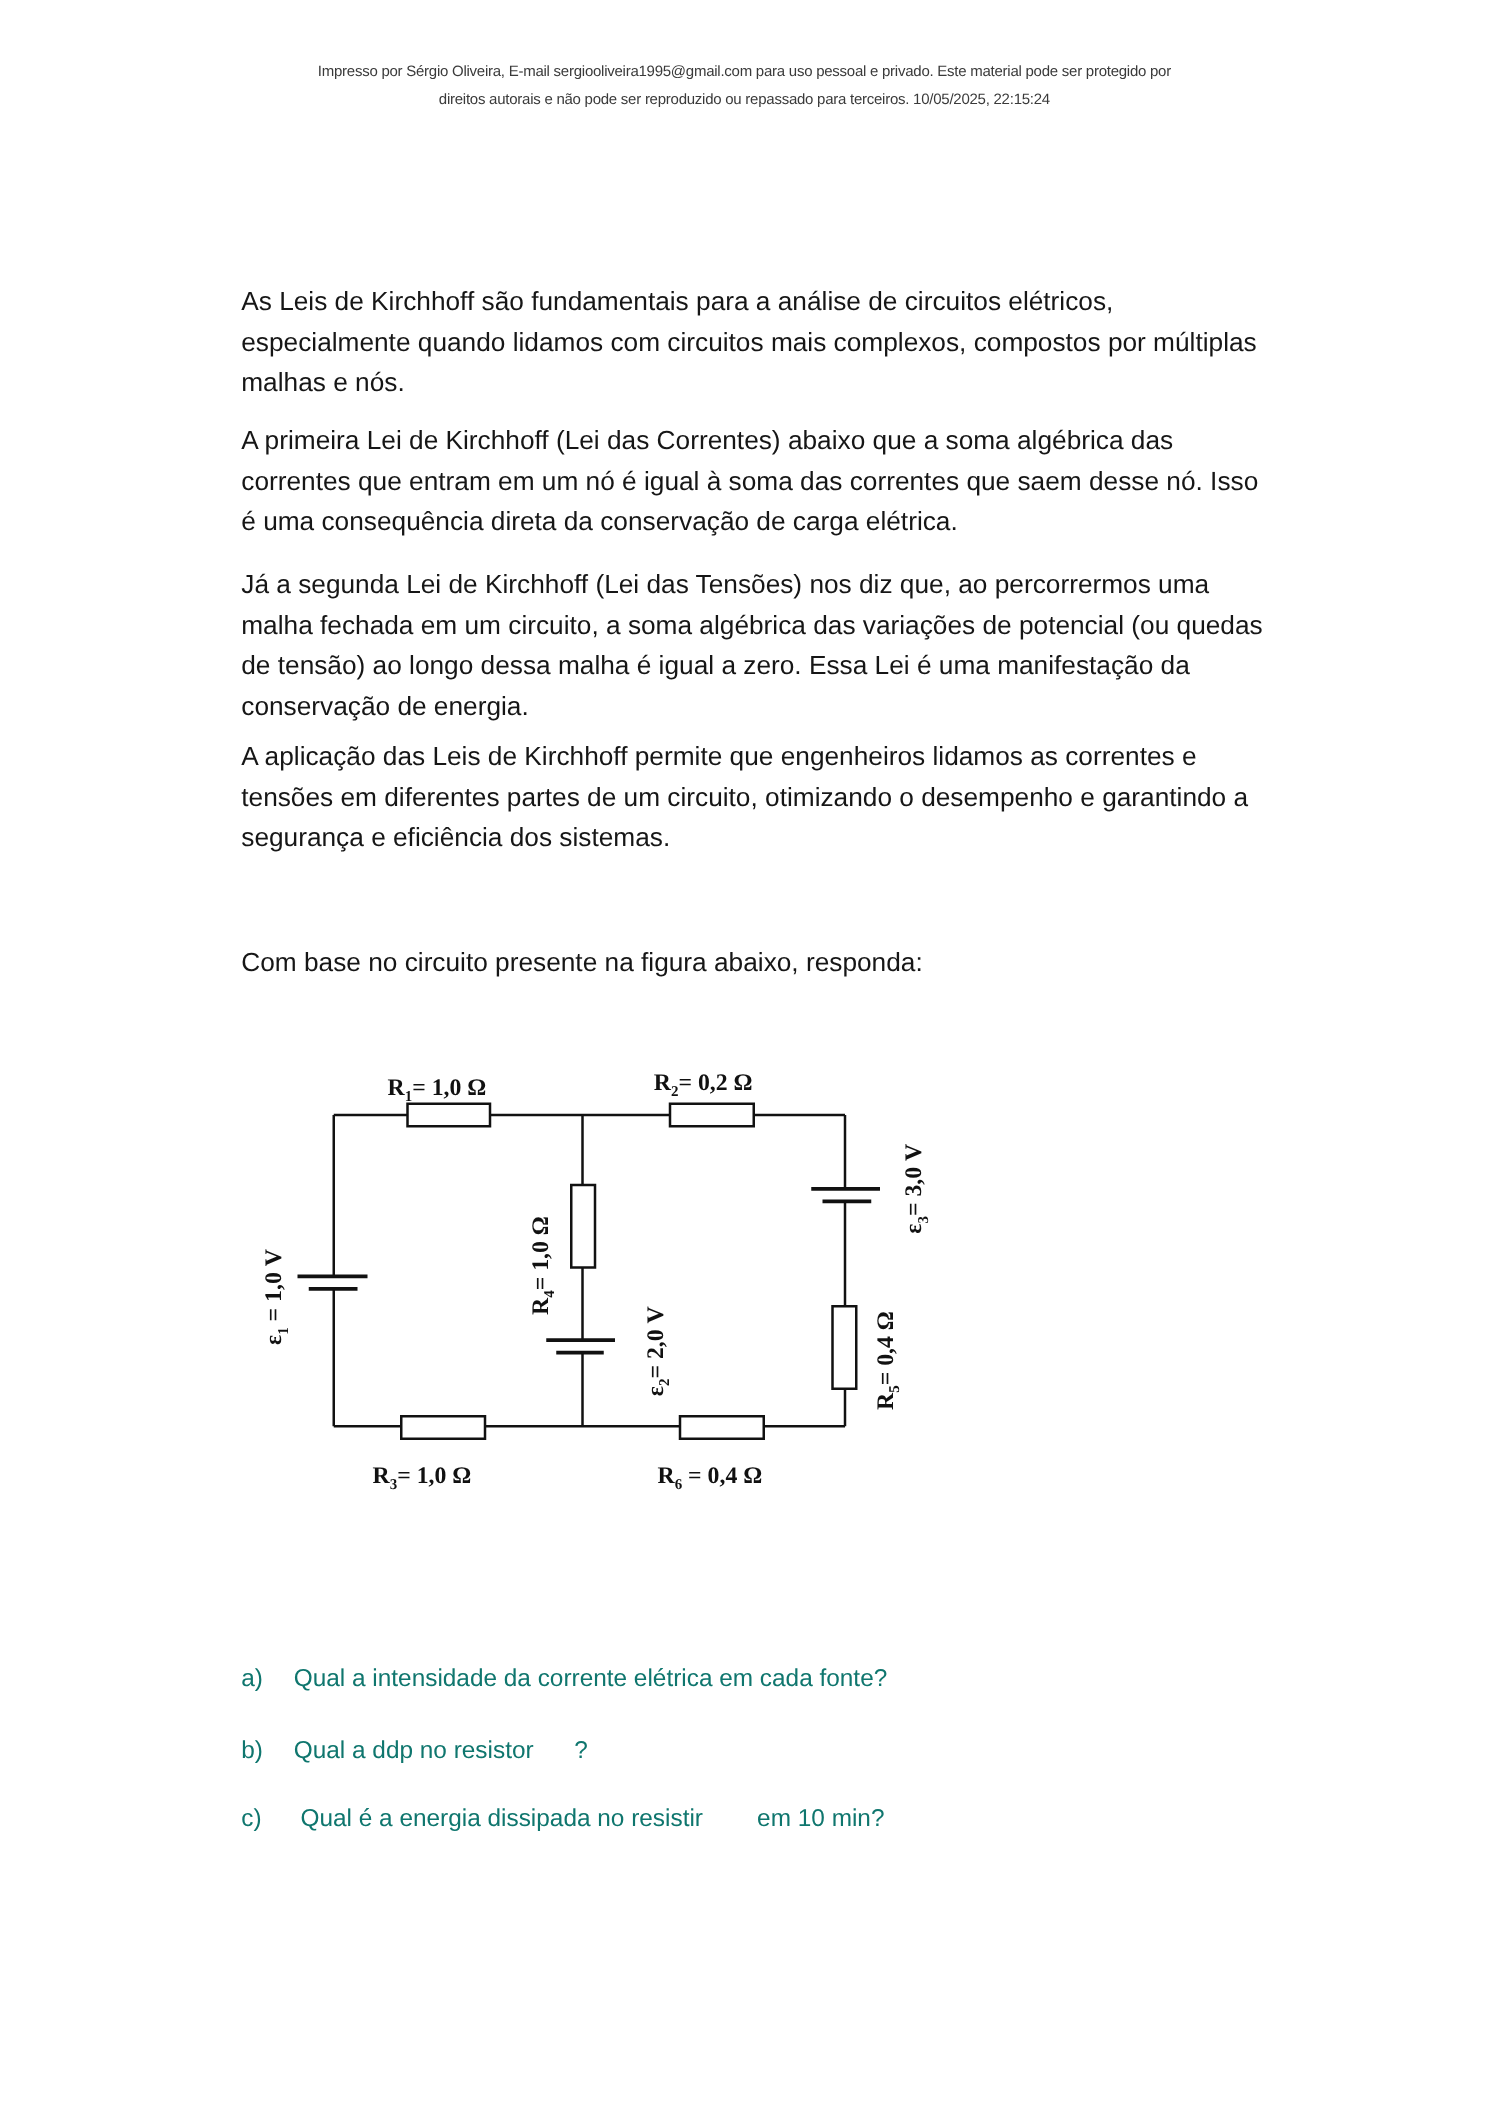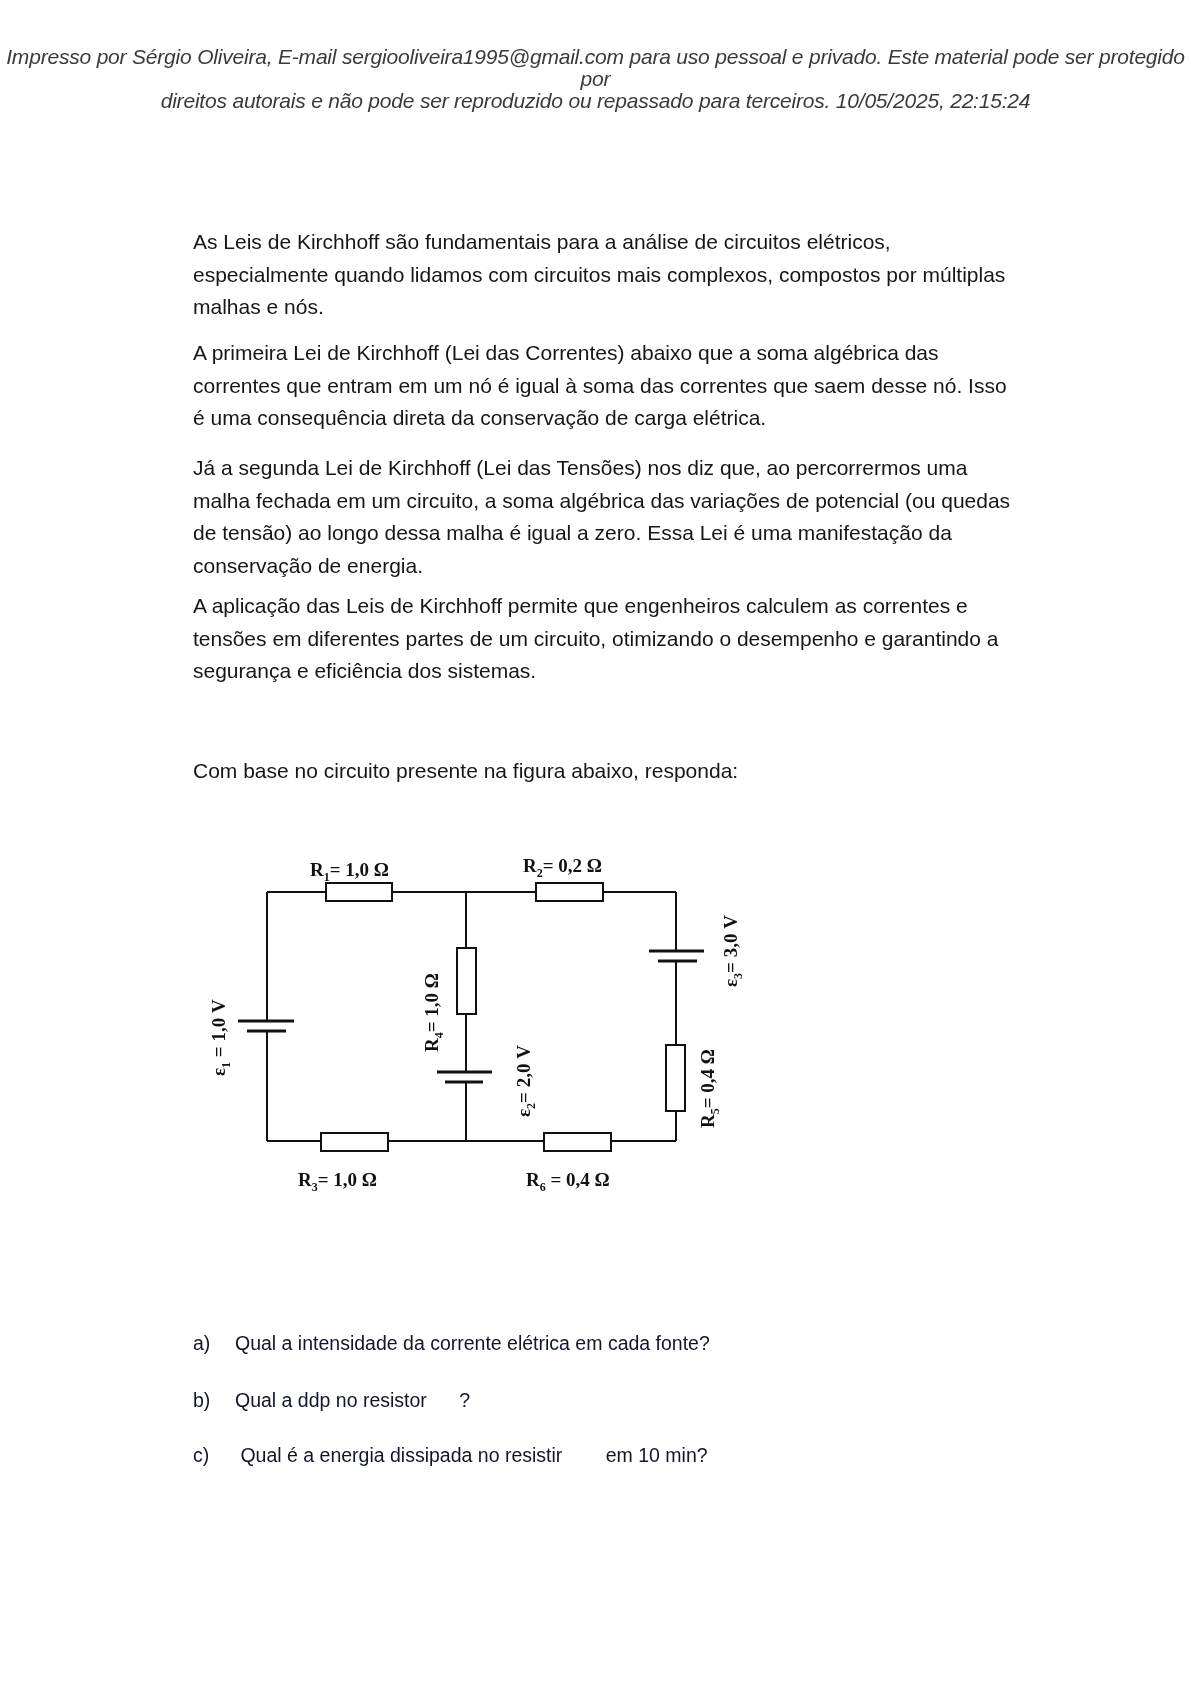--- a/index.html
+++ b/index.html
@@ -1,45 +1,44 @@
 <!DOCTYPE html>
 <html><head>
 <meta charset="utf-8">
 <style>
   html, body { margin: 0; padding: 0; background: #ffffff; }
   body { width: 1191px; height: 1684px; position: relative; overflow: hidden; color: #1a1a1a; }
   .header {
     position: absolute; left: 0; top: 46px; width: 1191px; text-align: center;
-    font-family: "Liberation Sans", sans-serif; font-size: 21px; line-height: 22px; color: #3a3a3a;
+    font-family: "Liberation Sans", sans-serif; font-size: 12px; line-height: 22px; color: #3a3a3a;
     letter-spacing: -0.2px;
-    font-style: italic;
   }
   .body-text {
     position: absolute; left: 193px; width: 820px;
     font-family: "Liberation Sans", sans-serif; font-size: 21px; line-height: 32.5px; color: #161616;
     margin: 0;
   }
-  .q { position: absolute; left: 193px; font-family: "Liberation Sans", sans-serif; font-size: 19.5px; color: #0f172a; white-space: pre; }
+  .q { position: absolute; left: 193px; font-family: "Liberation Sans", sans-serif; font-size: 19.5px; color: #0f766e; white-space: pre; }
   .q .mk { display: inline-block; width: 42px; }
   svg#circuit { position: absolute; left: 0; top: 0; }
   .lbl { font-family: "Liberation Serif", serif; font-weight: bold; font-size: 19px; fill: #111; }
   .sub { font-size: 12px; }
 </style>
 </head>
 <body>
 
 <div class="header">
   <div>Impresso por Sérgio Oliveira, E-mail sergiooliveira1995@gmail.com para uso pessoal e privado. Este material pode ser protegido por</div>
   <div>direitos autorais e não pode ser reproduzido ou repassado para terceiros. 10/05/2025, 22:15:24</div>
 </div>
 
 <p class="body-text" style="top:226px">As Leis de Kirchhoff são fundamentais para a análise de circuitos elétricos, especialmente quando lidamos com circuitos mais complexos, compostos por múltiplas malhas e nós.</p>
 <p class="body-text" style="top:337px">A primeira Lei de Kirchhoff (Lei das Correntes) abaixo que a soma algébrica das correntes que entram em um nó é igual à soma das correntes que saem desse nó. Isso é uma consequência direta da conservação de carga elétrica.</p>
 <p class="body-text" style="top:452px">Já a segunda Lei de Kirchhoff (Lei das Tensões) nos diz que, ao percorrermos uma malha fechada em um circuito, a soma algébrica das variações de potencial (ou quedas de tensão) ao longo dessa malha é igual a zero. Essa Lei é uma manifestação da conservação de energia.</p>
-<p class="body-text" style="top:590px">A aplicação das Leis de Kirchhoff permite que engenheiros calculem as correntes e tensões em diferentes partes de um circuito, otimizando o desempenho e garantindo a segurança e eficiência dos sistemas.</p>
+<p class="body-text" style="top:590px">A aplicação das Leis de Kirchhoff permite que engenheiros lidamos as correntes e tensões em diferentes partes de um circuito, otimizando o desempenho e garantindo a segurança e eficiência dos sistemas.</p>
 <p class="body-text" style="top:755px">Com base no circuito presente na figura abaixo, responda:</p>
 
 <svg id="circuit" width="1191" height="1684">
   <g stroke="#111" stroke-width="2" fill="none">
 
     <line x1="267" y1="892" x2="326" y2="892"></line>
     <line x1="392" y1="892" x2="536" y2="892"></line>
     <line x1="603" y1="892" x2="676" y2="892"></line>
 
     <line x1="267" y1="892" x2="267" y2="1021"></line>

